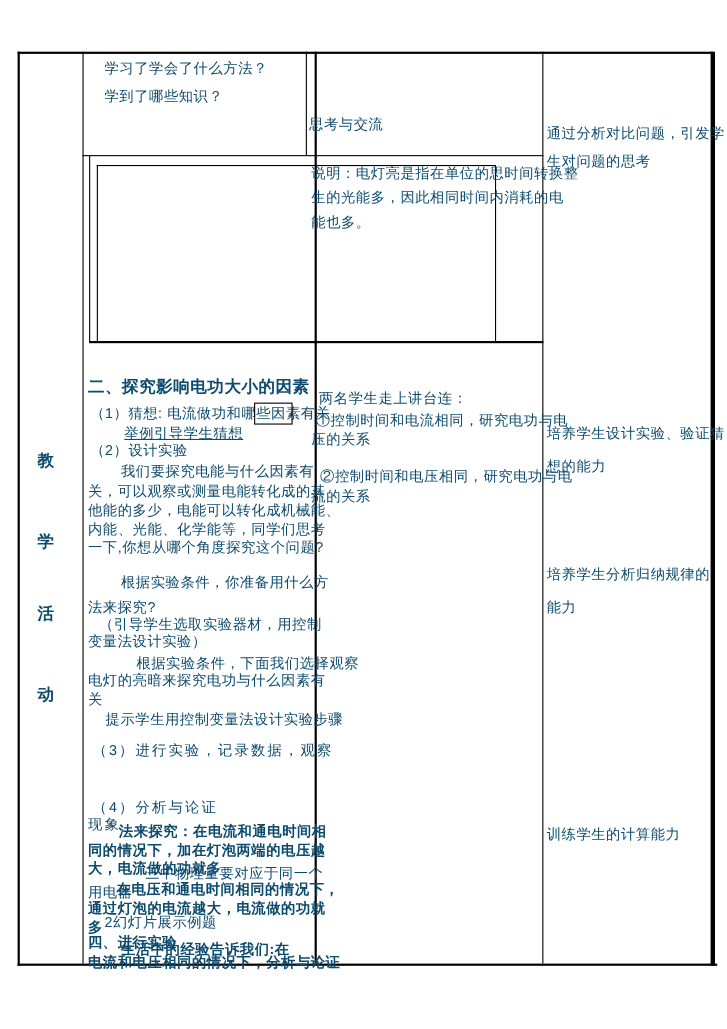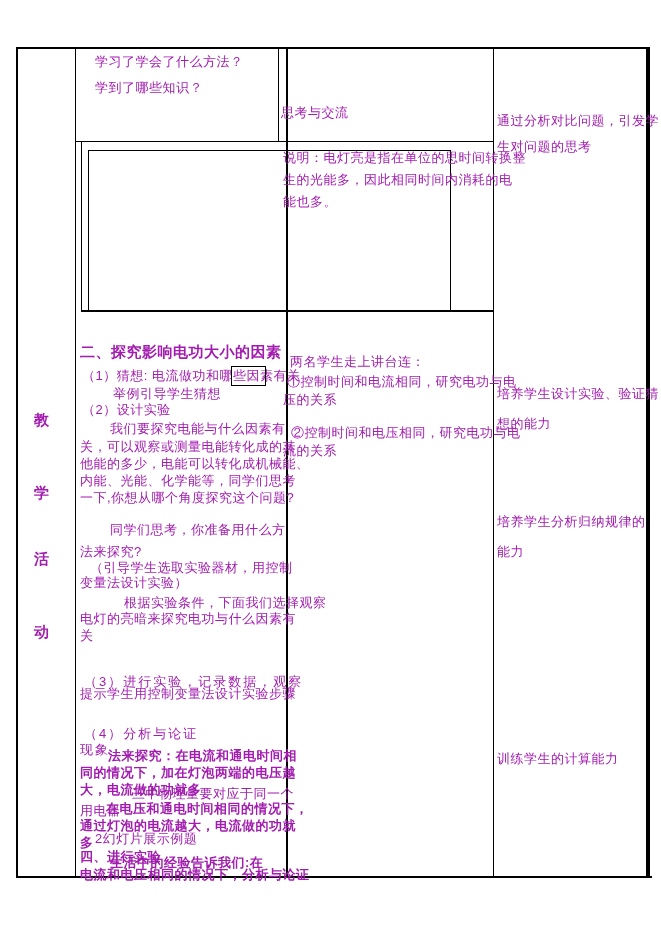--- a/index.html
+++ b/index.html
@@ -1,19 +1,19 @@
 <!DOCTYPE html>
 <html><head>
 <meta charset="utf-8">
 <style>
   html,body{margin:0;padding:0;background:#888;}
   #page{position:relative;width:661px;height:935px;background:#ffffff;overflow:hidden;
         font-family:"Liberation Sans",sans-serif;color:#000;}
   .bd{position:absolute;background:#000;}
-  .ln{position:absolute;white-space:nowrap;font-size:13px;line-height:17px;color:#a21caf;
+  .ln{position:absolute;white-space:nowrap;font-size:13px;line-height:17px;color:#0c4a6e;
       letter-spacing:0.5px;}
   .b{font-weight:bold;}
   .hbox{position:absolute;border:1px solid #000;background:transparent;}
   .region{position:absolute;left:0;top:0;width:0;height:0;}
 </style>
 </head>
 <body>
 
 <div id="page">
   <div id="borders-layer">
@@ -51,35 +51,35 @@
         <div class="ln" style="left: 283px; top: 171px;">生的光能多，因此相同时间内消耗的电</div>
         <div class="ln" style="left: 283px; top: 193px;">能也多。</div>
       </div>
       <div class="region">
         <div class="ln" style="left: 497px; top: 112px;">通过分析对比问题，引发学</div>
         <div class="ln" style="left: 497px; top: 138px;">生对问题的思考</div>
       </div>
       <div class="region">
         <div class="ln b" style="left: 80px; top: 343px; font-size: 15px;">二、探究影响电功大小的因素</div>
         <div class="ln" style="left: 82px; top: 367px;">（1）猜想: 电流做功和哪些因素有关</div>
-        <div class="ln" style="left: 113px; top: 385px;">举例引导学生猜想</div>
+        <div class="ln" style="left: 113px; top: 385px; text-decoration: underline;">举例引导学生猜想</div>
         <div class="ln" style="left: 82px; top: 401px;">（2）设计实验</div>
         <div class="ln" style="left: 110px; top: 420px;">我们要探究电能与什么因素有</div>
         <div class="ln" style="left: 80px; top: 438px;">关，可以观察或测量电能转化成的其</div>
         <div class="ln" style="left: 80px; top: 455px;">他能的多少，电能可以转化成机械能、</div>
         <div class="ln" style="left: 80px; top: 472px;">内能、光能、化学能等，同学们思考</div>
         <div class="ln" style="left: 80px; top: 489px;">一下,你想从哪个角度探究这个问题?</div>
-        <div class="ln" style="left: 110px; top: 521px;">同学们思考，你准备用什么方</div>
+        <div class="ln" style="left: 110px; top: 521px;">根据实验条件，你准备用什么方</div>
         <div class="ln" style="left: 80px; top: 543px;">法来探究?</div>
         <div class="ln" style="left: 90px; top: 559px;">（引导学生选取实验器材，用控制</div>
         <div class="ln" style="left: 80px; top: 574px;">变量法设计实验）</div>
         <div class="ln" style="left: 104px; top: 594px; margin-left: 20px;">根据实验条件，下面我们选择观察</div>
         <div class="ln" style="left: 80px; top: 610px;">电灯的亮暗来探究电功与什么因素有</div>
         <div class="ln" style="left: 80px; top: 627px;">关</div>
-        <div class="ln" style="left: 80px; top: 645px; margin-top: 40px;">提示学生用控制变量法设计实验步骤</div>
+        <div class="ln" style="left: 96px; top: 645px;">提示学生用控制变量法设计实验步骤</div>
         <div class="ln" style="left: 84px; top: 673px; letter-spacing: 2px;">（3）进行实验，记录数据，观察</div>
         <div class="ln" style="left: 80px; top: 697px; letter-spacing: 2px; margin-top: 44px;">现象</div>
         <div class="ln" style="left: 84px; top: 725px; letter-spacing: 2px;">（4）分析与论证</div>
         <div class="ln b" style="left: 108px; top: 747px;">法来探究：在电流和通电时间相</div>
         <div class="ln b" style="left: 80px; top: 764px;">同的情况下，加在灯泡两端的电压越</div>
         <div class="ln b" style="left: 80px; top: 781px;">大，电流做的功就多</div>
         <div class="ln" style="left: 132px; top: 785px;">三中物理量要对应于同一个</div>
         <div class="ln" style="left: 80px; top: 802px;">用电器</div>
         <div class="ln b" style="left: 106px; top: 800px;">在电压和通电时间相同的情况下，</div>
         <div class="ln b" style="left: 80px; top: 817px;">通过灯泡的电流越大，电流做的功就</div>

